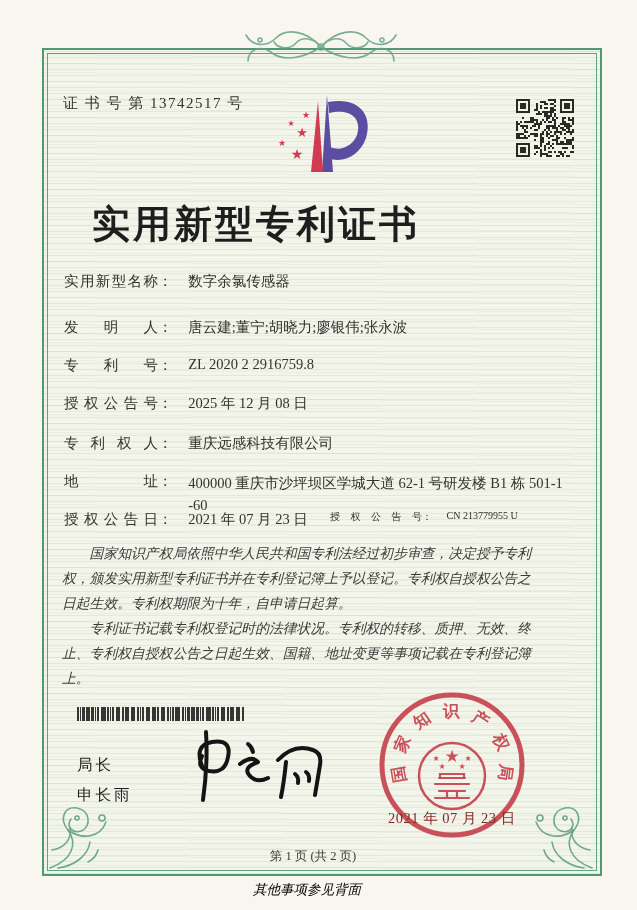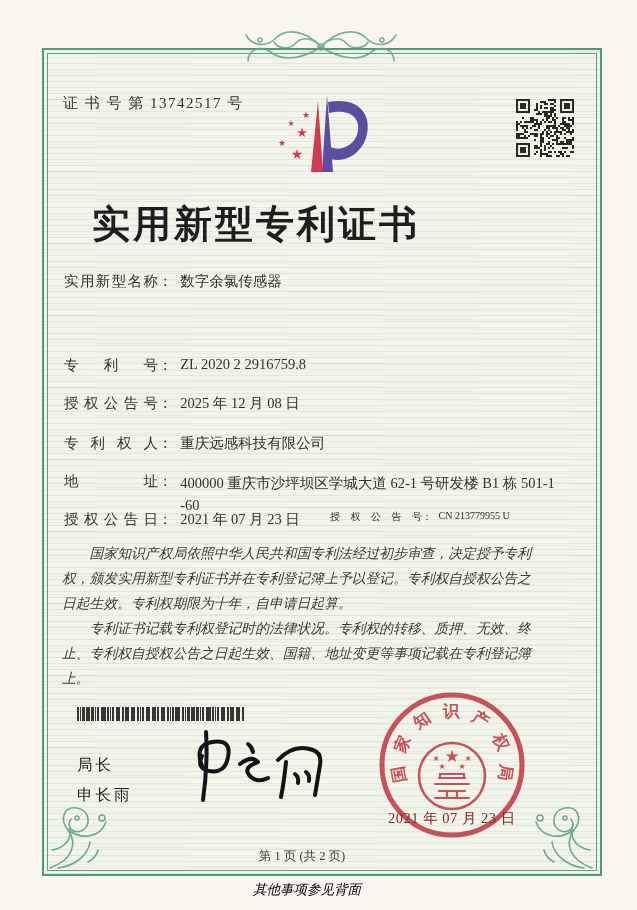--- a/index.html
+++ b/index.html
@@ -25,21 +25,21 @@
   }
   .doc-title{
     position:absolute; left:0; top:199px; width:512px; text-align:center;
     font-size:38px; font-weight:700; letter-spacing:3px; color:#1e1e1e;
   }
   .row{ position:absolute; left:64px; font-size:14.5px; color:#33332f; white-space:nowrap;}
   .flabel{
     display:inline-block; width:94px; text-align:justify; text-align-last:justify; vertical-align:top;
   }
   .fcolon{ display:inline-block; vertical-align:top; }
-  .fvalue{ margin-left:4px; display:inline-block; vertical-align:top; }
+  .fvalue{ margin-left:12px; display:inline-block; vertical-align:top; }
   .addr{ white-space:normal; width:402px; line-height:22px; }
   .grant{ position:absolute; left:330px; top:510px; font-size:10px; white-space:nowrap;}
   .grant .flabel{ width:92px; }
   .paras{
     position:absolute; left:62px; top:541px; width:482px;
     font-size:13.8px; line-height:25px; color:#3a3a38;
     font-style:italic;
   }
   .paras p{ margin:0; text-indent:2em; }
   .barcode{
@@ -55,21 +55,21 @@
     line-height:30px; color:#222; font-family:"Liberation Sans","DejaVu Sans",sans-serif;
   }
   .signature{ position:absolute; left:168px; top:722px; }
   .seal-wrap{ position:absolute; left:377px; top:690px; width:150px; height:150px; z-index:5; }
   .seal-date{
     position:absolute; left:388px; top:809px; width:130px; z-index:6;
     font-size:14.5px; letter-spacing:.5px; color:#822a24; white-space:nowrap;
   }
   .page-info{
     position:absolute; left:42px; top:848px; width:520px; text-align:center;
-    font-size:12.5px; color:#3a3a38;
+    font-size:12.5px; color:#3a3a38;padding-left:11px;
   }
   .back-note{
     position:absolute; left:42px; top:881px; width:530px; text-align:center;
     font-size:13.5px; color:#000000; font-style:italic;
   }
   .logo{ position:absolute; left:272px; top:92px; }
   .qr{ position:absolute; left:516px; top:99px; width:58px; height:58px; }
   .qr svg{ display:block; }
   .ornament-top{ position:absolute; left:226px; top:22px; z-index:3; }
   .ornament-bl{ position:absolute; left:44px; top:772px; z-index:3; }
@@ -418,20 +418,24 @@
       </g>
     </svg>
   </div>
 
   <div class="doc-title">实用新型专利证书</div>
 
   <div class="row" style="top:272px">
     <span class="flabel">实用新型名称</span><span class="fcolon">：</span>
     <span class="fvalue">数字余氯传感器</span>
   </div>
+  <div class="row" style="top:318px">
+    <span class="flabel">发明人</span><span class="fcolon">：</span>
+    <span class="fvalue">唐云建;董宁;胡晓力;廖银伟;张永波</span>
+  </div>
   <div class="row" style="top:356px">
     <span class="flabel">专利号</span><span class="fcolon">：</span>
     <span class="fvalue">ZL 2020 2 2916759.8</span>
   </div>
   <div class="row" style="top:394px">
     <span class="flabel">授权公告号</span><span class="fcolon">：</span>
     <span class="fvalue">2025 年 12 月 08 日</span>
   </div>
   <div class="row" style="top:434px">
     <span class="flabel">专利权人</span><span class="fcolon">：</span>

